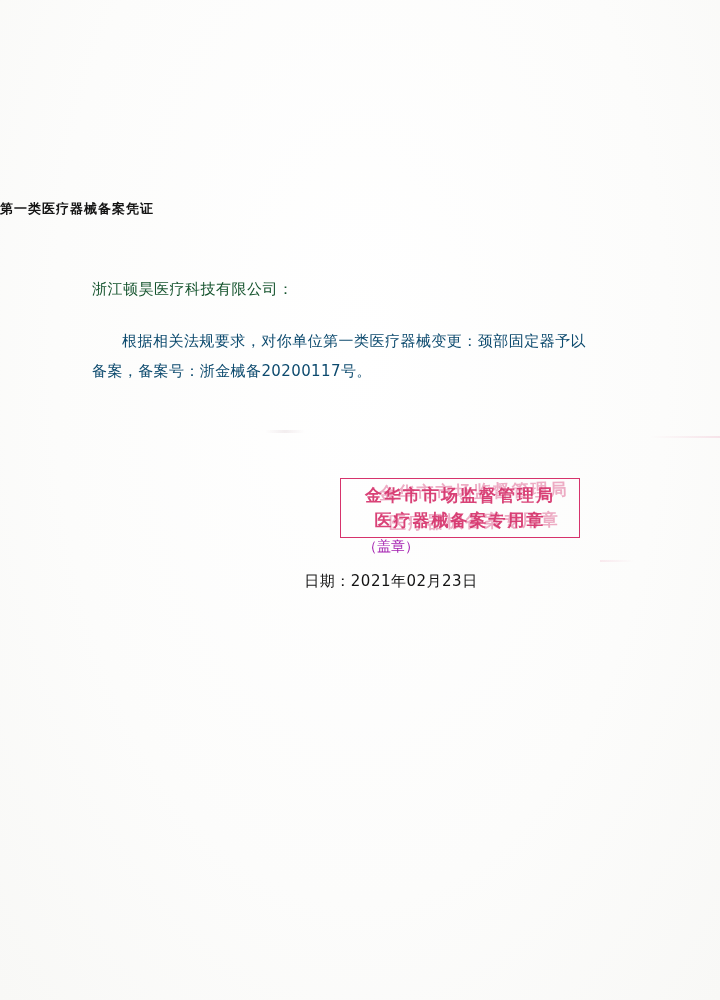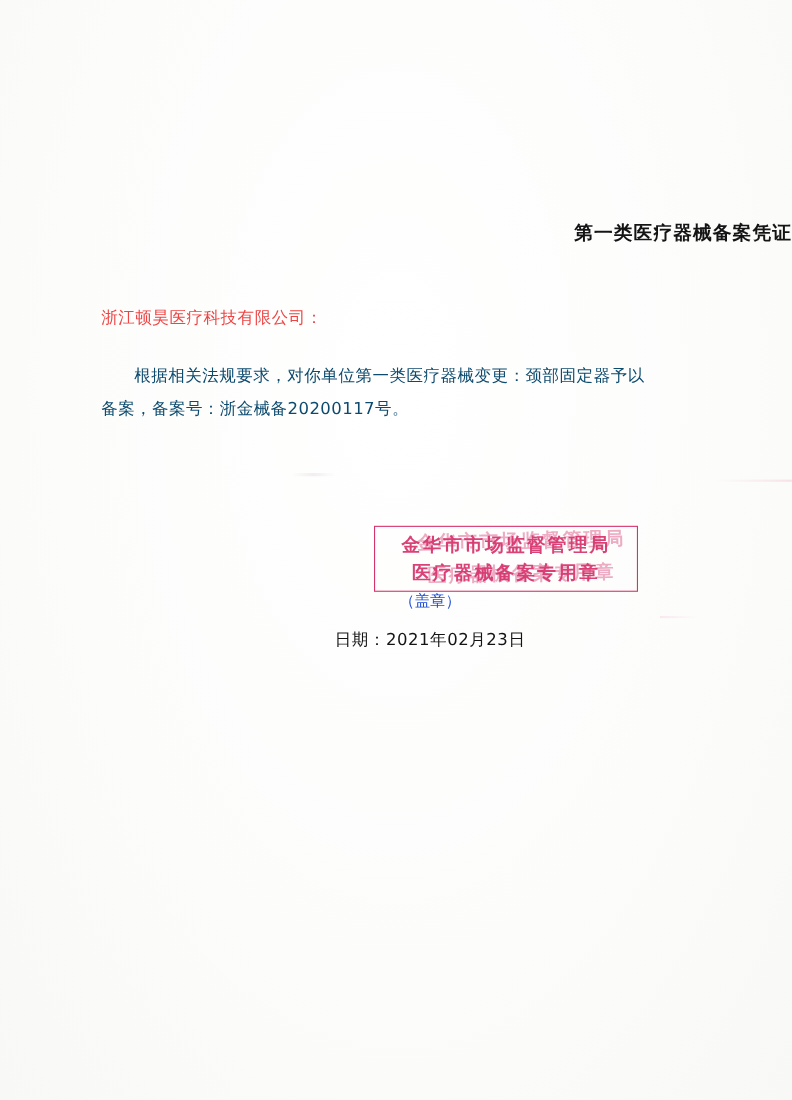--- a/index.html
+++ b/index.html
@@ -29,34 +29,34 @@
     background:
       radial-gradient(ellipse at 50% 35%, rgba(255,255,255,1) 0%, rgba(252,252,251,1) 60%, rgba(248,248,246,1) 100%);
     pointer-events: none;
   }
 
   .doc-title {
     position: absolute;
     top: 200px;
     left: 0;
     width: 100%;
-    text-align: right;
-    font-size: 17px;
+    text-align: left;
+    font-size: 13px;
     font-weight: bold;
     letter-spacing: 1px;
     color: #141414;
   }
 
   .addressee {
     position: absolute;
     top: 280px;
     left: 92px;
     font-size: 15px;
     letter-spacing: 0.5px;
-    color: #ef4444;
+    color: #14532d;
   }
 
   .body-text {
     position: absolute;
     top: 326px;
     left: 92px;
     width: 494px;
     font-size: 15px;
     line-height: 30px;
     letter-spacing: 0.4px;
@@ -112,21 +112,21 @@
   .seal-ghost .g1 { font-size: 17px; }
   .seal-ghost .g2 { font-size: 17px; margin-top: 7px; }
 
   .seal-caption {
     position: absolute;
     top: 538px;
     left: 0;
     width: 100%;
     text-align: center;
     font-size: 14px;
-    color: #1d4ed8;
+    color: #a21caf;
   }
   .seal-caption-inner {
     display: inline-block;
     margin-left: 62px;
   }
 
   .date-line {
     position: absolute;
     top: 572px;
     left: 0;

